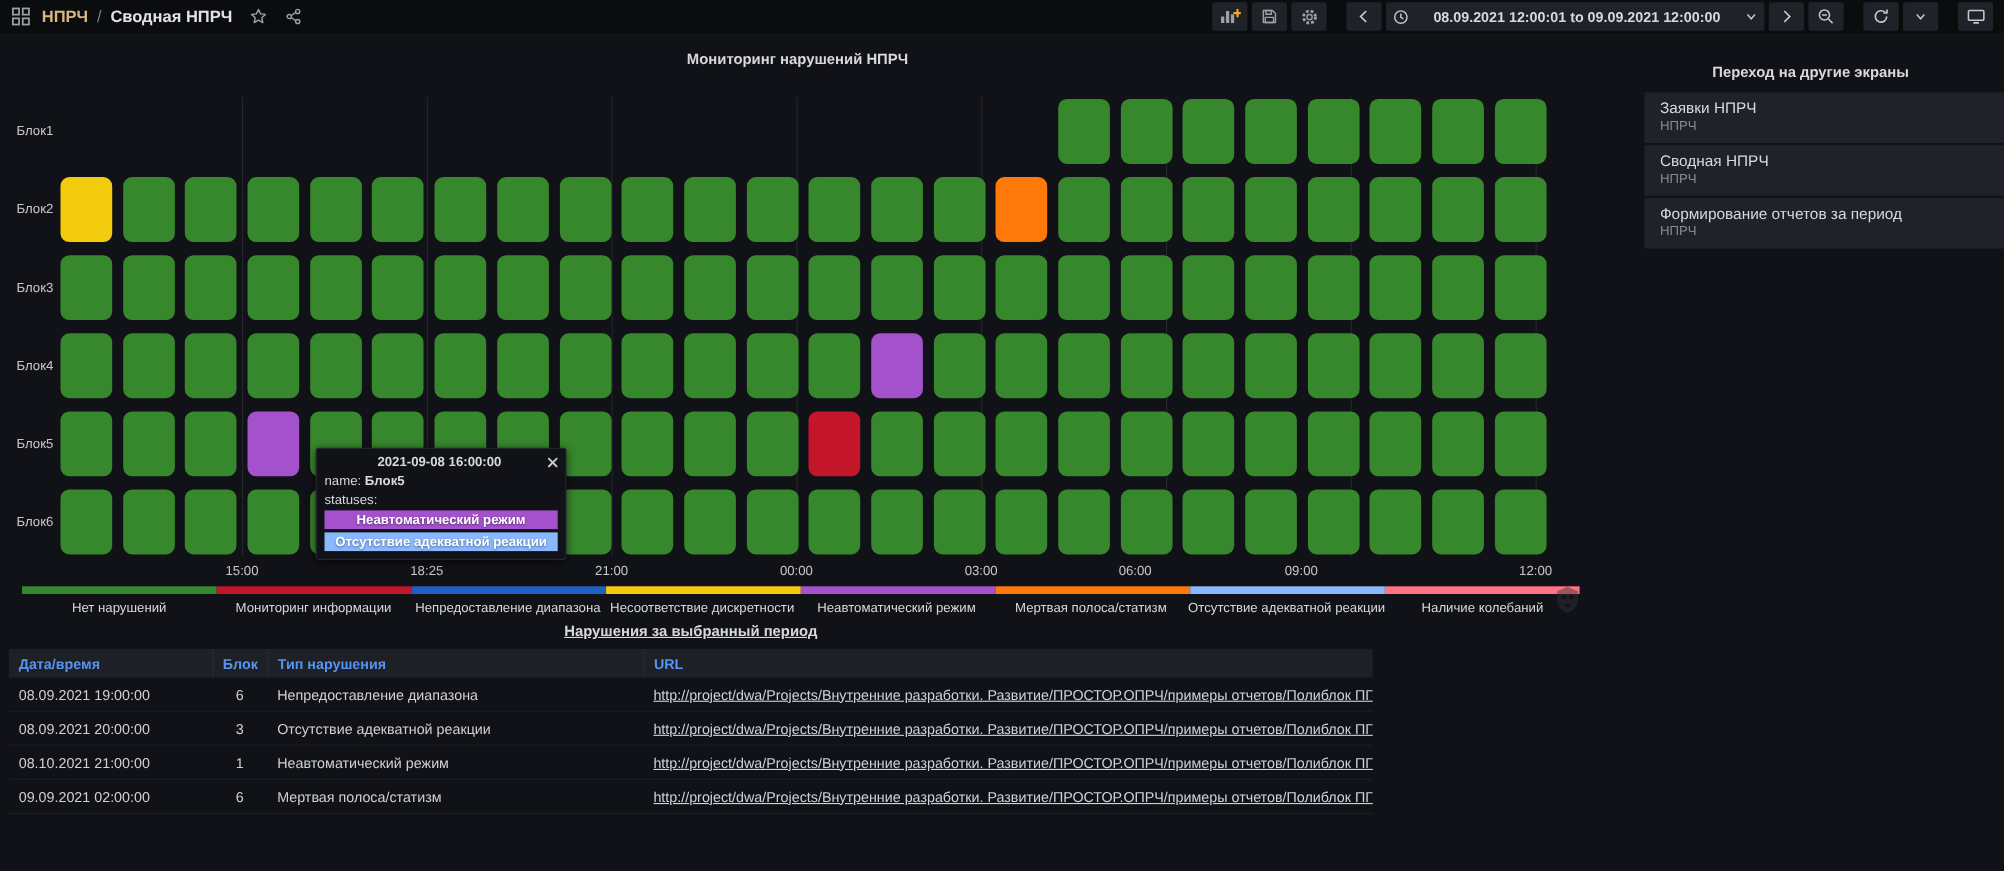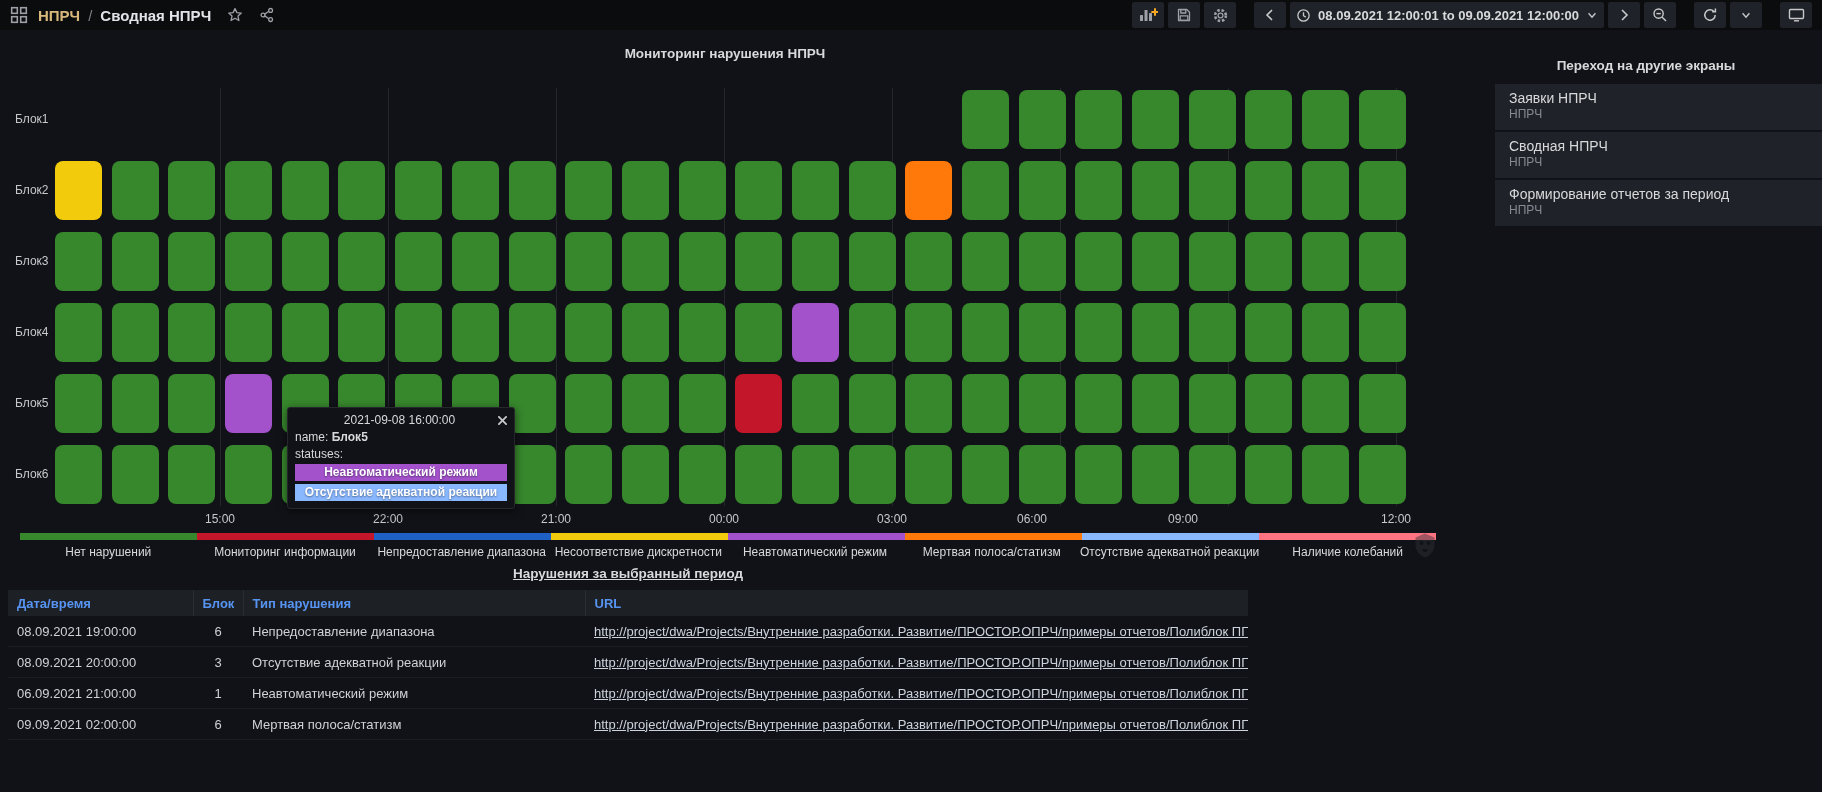--- a/index.html
+++ b/index.html
@@ -10,21 +10,21 @@
     display:flex;align-items:center;padding:0 10px;box-sizing:border-box;}
   .nav .crumb-folder{color:#d9b87c;font-size:15px;font-weight:600;margin-left:10px;cursor:pointer;}
   .nav .crumb-sep{color:#7b7f87;font-size:15px;margin:0 8px;}
   .nav .crumb-dash{color:#e2e3e8;font-size:15px;font-weight:600;}
   .icn{display:inline-flex;align-items:center;justify-content:center;}
   .icn svg{display:block;}
   .nav-ic{margin-left:16px;cursor:pointer;}
   .nav-right{margin-left:auto;display:flex;align-items:center;gap:4px;}
   .nbtn{height:26px;min-width:32px;background:#1f2228;border-radius:2px;display:flex;
     align-items:center;justify-content:center;cursor:pointer;padding:0 6px;box-sizing:border-box;}
-  .nbtn.txt{gap:7px;align-items:center;}
+  .nbtn.txt{gap:22px;align-items:center;}
   .trange{font-size:13px;font-weight:700;color:#d8d9da;white-space:nowrap;}
   .gap-l{margin-left:14px;}
   
   .panel-title{position:absolute;font-size:13.5px;font-weight:700;color:#d8d9da;text-align:center;cursor:pointer;}
   .gridlines div.gline{position:absolute;top:88px;width:1px;height:418px;background:#24262b;}
   .row-labels{position:absolute;left:15px;top:90px;}
   .row-labels .rowlab{height:59px;margin-bottom:12px;line-height:59px;font-size:12px;color:#c7c8ca;}
   .status-grid{position:absolute;left:55px;top:90px;display:grid;
     grid-template-columns:repeat(24,47px);gap:12px 9.7px;z-index:2;}
   .cell{width:47px;height:59px;border-radius:8px;cursor:pointer;}
@@ -32,21 +32,21 @@
   .legend-strip{position:absolute;left:20px;top:533px;width:1416px;height:7px;display:flex;}
   .legend-strip .seg{flex:1;}
   .legend-labels{position:absolute;left:20px;top:545px;width:1416px;display:flex;}
   .legend-labels .lab{flex:1;text-align:center;font-size:12px;color:#d8d9da;white-space:nowrap;}
   .watermark{position:absolute;left:1412px;top:532px;opacity:.45;}
   
   .tooltip{position:absolute;left:287px;top:407px;width:228px;background:#111217;
     border:1px solid #26282e;border-radius:3px;box-shadow:0 2px 8px rgba(0,0,0,.55);
     padding:5px 7px 7px 7px;z-index:6;box-sizing:border-box;}
   .tt-head{display:flex;align-items:center;}
-  .tt-time{flex:1;text-align:center;font-size:12px;font-weight:400;color:#d8d9da;padding-left:12px;}
+  .tt-time{flex:1;text-align:center;font-size:12px;font-weight:700;color:#d8d9da;padding-left:12px;}
   .tt-close{cursor:pointer;margin-left:6px;}
   .tt-line{font-size:12px;color:#d8d9da;margin-top:3px;}
   .tt-line b{font-weight:700;}
   .tt-chip{margin-top:3px;height:17px;line-height:17px;text-align:center;font-size:12px;
     font-weight:700;color:#fff;text-shadow:0 1px 2px rgba(0,0,0,.45);}
   
   .links-list{position:absolute;left:1455px;top:84px;width:360px;margin-left:40px;}
   .link-item{position:relative;height:46px;background:#1f2228;margin-bottom:2px;
     padding:6px 0 0 14px;box-sizing:border-box;cursor:pointer;}
   .link-item .li-title{font-size:14px;color:#d8d9da;}
@@ -164,21 +164,21 @@
       <div class="nbtn gap-l">
         <svg width="17" height="16" viewBox="0 0 17 16" fill="none" stroke="#c7c8ca" stroke-width="1.4">
           <rect x="1.5" y="2.5" width="14" height="9" rx="1"></rect>
             <line x1="6" y1="13.8" x2="11" y2="13.8"></line>
         </svg>
       </div>
     </div>
   </header>
 
   <section>
-    <h2 class="panel-title" style="top:46px;left:0;width:1450px;margin:0;">Мониторинг нарушения НПРЧ</h2>
+    <h2 class="panel-title" style="top:46px;left:0;width:1450px;margin:0;">Мониторинг нарушений НПРЧ</h2>
     <div class="gridlines">
         <div class="gline" style="left: 220px;"></div>
         <div class="gline" style="left: 388px;"></div>
         <div class="gline" style="left: 556px;"></div>
         <div class="gline" style="left: 724px;"></div>
         <div class="gline" style="left: 892px;"></div>
         <div class="gline" style="left: 1060px;"></div>
         <div class="gline" style="left: 1228px;"></div>
         <div class="gline" style="left: 1396px;"></div>
       </div>
@@ -331,21 +331,21 @@
         <div class="cell" style="background: rgb(55, 135, 45);"></div>
         <div class="cell" style="background: rgb(55, 135, 45);"></div>
         <div class="cell" style="background: rgb(55, 135, 45);"></div>
         <div class="cell" style="background: rgb(55, 135, 45);"></div>
         <div class="cell" style="background: rgb(55, 135, 45);"></div>
         <div class="cell" style="background: rgb(55, 135, 45);"></div>
         <div class="cell" style="background: rgb(55, 135, 45);"></div>
       </div>
     <div class="x-axis">
         <div class="tick" style="left: 190px;">15:00</div>
-        <div class="tick" style="left: 358px;">22:00</div>
+        <div class="tick" style="left: 358px;">18:25</div>
         <div class="tick" style="left: 526px;">21:00</div>
         <div class="tick" style="left: 694px;">00:00</div>
         <div class="tick" style="left: 862px;">03:00</div>
         <div class="tick" style="left: 1002px;">06:00</div>
         <div class="tick" style="left: 1153px;">09:00</div>
         <div class="tick" style="left: 1366px;">12:00</div>
       </div>
     <div class="legend-strip">
         <div class="seg" style="background: rgb(55, 135, 45);"></div>
         <div class="seg" style="background: rgb(196, 22, 42);"></div>
@@ -454,21 +454,21 @@
             <td>Непредоставление диапазона</td>
             <td><a>http://project/dwa/Projects/Внутренние разработки. Развитие/ПРОСТОР.ОПРЧ/примеры отчетов/Полиблок ПГУ_report_2020_11_1</a></td>
           </tr>
           <tr>
             <td>08.09.2021 20:00:00</td>
             <td class="ctr">3</td>
             <td>Отсутствие адекватной реакции</td>
             <td><a>http://project/dwa/Projects/Внутренние разработки. Развитие/ПРОСТОР.ОПРЧ/примеры отчетов/Полиблок ПГУ_report_2020_11_1</a></td>
           </tr>
           <tr>
-            <td>06.09.2021 21:00:00</td>
+            <td>08.10.2021 21:00:00</td>
             <td class="ctr">1</td>
             <td>Неавтоматический режим</td>
             <td><a>http://project/dwa/Projects/Внутренние разработки. Развитие/ПРОСТОР.ОПРЧ/примеры отчетов/Полиблок ПГУ_report_2020_11_1</a></td>
           </tr>
           <tr>
             <td>09.09.2021 02:00:00</td>
             <td class="ctr">6</td>
             <td>Мертвая полоса/статизм</td>
             <td><a>http://project/dwa/Projects/Внутренние разработки. Развитие/ПРОСТОР.ОПРЧ/примеры отчетов/Полиблок ПГУ_report_2020_11_1</a></td>
           </tr>

